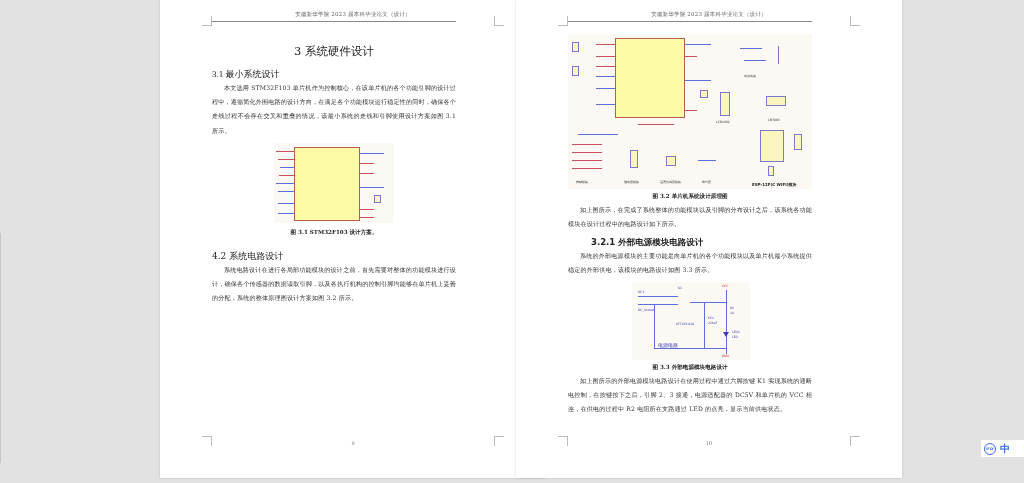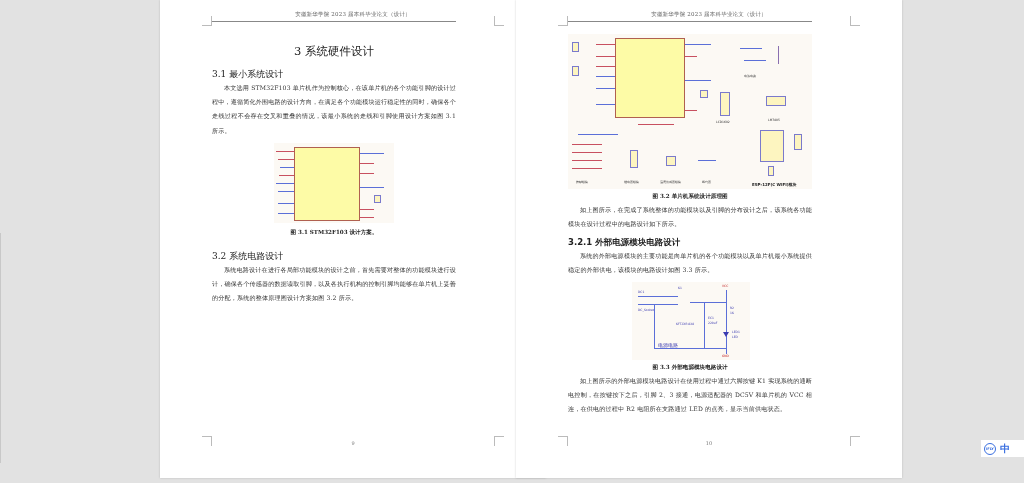--- a/index.html
+++ b/index.html
@@ -49,21 +49,21 @@
   <div class="running-header">安徽新华学院 2023 届本科毕业论文（设计）</div>
   <div class="header-rule"></div>
   <div class="corner tl"></div>
   <div class="corner tr"></div>
   <div class="corner bl"></div>
   <div class="corner br"></div>
 
   <div class="content" style="top:44px;">
     <div class="chapter-title">3 系统硬件设计</div>
   </div>
-  <div class="content" style="top:68px;">
+  <div class="content" style="top:68px;font-family:Liberation Serif, serif;">
     <div class="h2">3.1 最小系统设计</div>
   </div>
   <div class="content" style="top:81px;">
     <p class="para">本文选用 STM32F103 单片机作为控制核心，在该单片机的各个功能引脚的设计过程中，遵循简化外围电路的设计方向，在满足各个功能模块运行稳定性的同时，确保各个走线过程不会存在交叉和重叠的情况，该最小系统的走线和引脚使用设计方案如图 3.1 所示。</p>
   </div>
 
   <div class="figure" style="left:114px; top:143px; width:120px; height:80px;">
     <div class="chip" style="left:20px; top:4px; width:66px; height:74px;"></div>
     <div class="wire-red" style="left:2px; top:8px; width:18px;"></div>
     <div class="wire-red" style="left:4px; top:16px; width:16px;"></div>
@@ -79,21 +79,21 @@
     <div class="wire-blue" style="left:86px; top:44px; width:24px;"></div>
     <div class="wire-red" style="left:86px; top:66px; width:14px;"></div>
     <div class="wire-red" style="left:86px; top:74px; width:14px;"></div>
     <div class="mini-box" style="left:100px; top:52px; width:7px; height:8px;"></div>
   </div>
   <div class="content" style="top:229px;">
     <div class="caption">图 3.1 STM32F103 设计方案。</div>
   </div>
 
   <div class="content" style="top:250px;">
-    <div class="h2">3.2 系统电路设计</div>
+    <div class="h2">4.2 系统电路设计</div>
   </div>
   <div class="content" style="top:263px;">
     <p class="para">系统电路设计在进行各局部功能模块的设计之前，首先需要对整体的功能模块进行设计，确保各个传感器的数据读取引脚，以及各执行机构的控制引脚均能够在单片机上妥善的分配，系统的整体原理图设计方案如图 3.2 所示。</p>
   </div>
 
   <div class="page-number">9</div>
 </div>
 
 <div class="page" id="page2">
   <div class="running-header">安徽新华学院 2023 届本科毕业论文（设计）</div>
@@ -143,21 +143,21 @@
     <div class="mini-lbl" style="left:148px; top:86px;">LCD1602</div>
     <div class="mini-lbl" style="left:200px; top:84px;">LM7805</div>
     <div class="mini-lbl" style="left:184px; top:148px; font-size:4px; font-weight:bold; color:#222;">ESP-12F(C WIFI)模块</div>
   </div>
   <div class="content" style="top:193px;">
     <div class="caption">图 3.2 单片机系统设计原理图</div>
   </div>
   <div class="content" style="top:203px;">
     <p class="para">如上图所示，在完成了系统整体的功能模块以及引脚的分布设计之后，该系统各功能模块在设计过程中的电路设计如下所示。</p>
   </div>
-  <div class="content" style="top:237px;">
+  <div class="content" style="top:237px;margin-left:23px;">
     <div class="h3">3.2.1 外部电源模块电路设计</div>
   </div>
   <div class="content" style="top:249px;">
     <p class="para">系统的外部电源模块的主要功能是向单片机的各个功能模块以及单片机最小系统提供稳定的外部供电，该模块的电路设计如图 3.3 所示。</p>
   </div>
 
   <div class="figure" style="left:116px; top:282px; width:118px; height:78px;">
     <div class="mini-lbl" style="left:6px; top:8px; color:#3b3bb0;">DC1</div>
     <div class="mini-lbl" style="left:6px; top:26px; color:#3b3bb0;">DC_Socket</div>
     <div class="wire-blue" style="left:6px; top:14px; width:40px;"></div>

